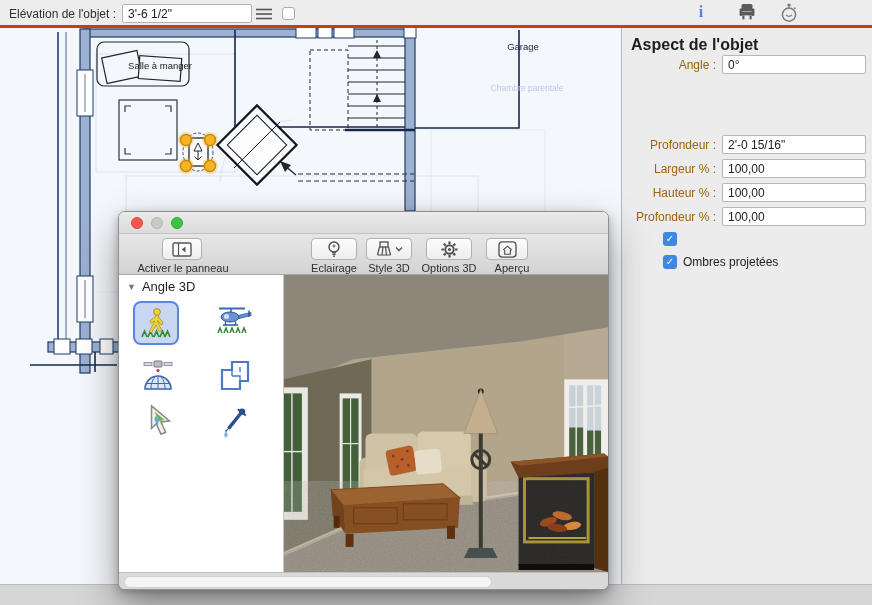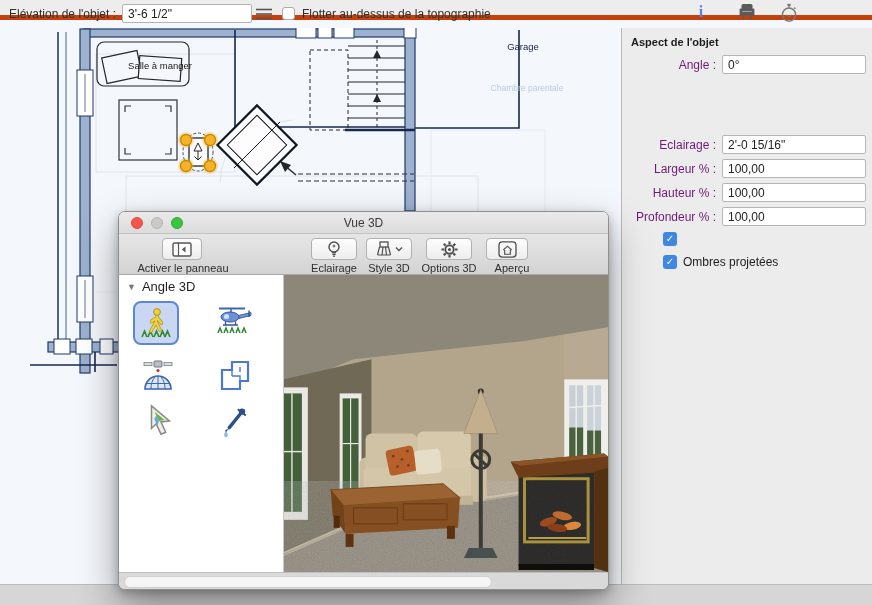--- a/index.html
+++ b/index.html
@@ -1,42 +1,42 @@
 <!DOCTYPE html>
 <html><head>
 <meta charset="utf-8">
 <style>
   html,body{margin:0;padding:0;}
   body{font-family:"Liberation Sans","DejaVu Sans",sans-serif;background:#d5d5d5;}
   #stage{position:relative;width:872px;height:605px;background:#f4f7fb;overflow:hidden;font-size:12px;color:#222;}
 
   
-  .topbar{position:absolute;left:0;top:0;width:872px;height:20px;background:#ededed;border-bottom:5px solid #c2410c;box-sizing:border-box;}
+  .topbar{position:absolute;left:0;top:0;width:872px;height:28px;background:#ededed;border-bottom:3px solid #c2410c;box-sizing:border-box;}
   .topbar .lbl{position:absolute;top:7px;font-size:12px;color:#303030;white-space:nowrap;}
   #elev-label{left:9px;}
   #elev-input{position:absolute;left:122px;top:4px;width:118px;height:17px;border:1px solid #b2b2b2;border-radius:2px;background:#fff;font-size:12px;padding:0 5px;color:#222;font-family:inherit;}
   #menu-icon{position:absolute;left:256px;top:8px;}
   .checkbox{width:13px;height:13px;background:#fff;border:1px solid #ababab;border-radius:3px;box-sizing:border-box;}
   #float-cb{position:absolute;left:282px;top:7px;}
   #float-label{left:302px;}
   .tabs{position:absolute;left:622px;top:0;width:250px;height:28px;}
   .tab{position:absolute;top:3px;width:26px;height:22px;text-align:center;cursor:default;}
   .tab-info{left:66px;color:#5b82e3;font-weight:bold;font-size:16px;font-family:"Liberation Serif","DejaVu Serif",serif;}
   .tab-chair{left:112px;}
   .tab-timer{left:154px;}
 
   
   .canvas{position:absolute;left:0;top:28px;width:622px;height:556px;background:#f4f7fb;}
   .vdivider{position:absolute;left:621px;top:28px;width:1px;height:556px;background:#b9b9b9;}
 
   
   .sidebar{position:absolute;left:622px;top:28px;width:250px;height:556px;background:#ececec;}
-  .insp-title{position:absolute;left:9px;top:8px;font-weight:bold;font-size:11px;color:#1d1d1d;}
+  .insp-title{position:absolute;left:9px;top:8px;font-weight:bold;font-size:16px;color:#1d1d1d;}
   .frow{position:absolute;left:0;width:250px;height:19px;}
-  .frow .flabel{position:absolute;left:0;top:3px;width:94px;text-align:right;font-size:12px;color:#701a75;white-space:nowrap;}
+  .frow .flabel{position:absolute;left:0;top:3px;width:94px;text-align:right;font-size:12px;color:#a16207;white-space:nowrap;}
   .frow input{position:absolute;left:100px;top:0;width:132px;height:17px;border:1px solid #b6b6b6;border-radius:2px;background:#fff;font-size:12px;padding:0 5px;color:#222;font-family:inherit;}
   .cbrow{position:absolute;left:41px;height:16px;display:flex;align-items:center;gap:6px;}
   .cb-on{width:14px;height:14px;border-radius:3px;background:#3f87e0;color:#fff;font-size:10px;line-height:14px;text-align:center;font-weight:bold;flex:0 0 auto;}
   .cbrow .cblabel{font-size:12px;color:#222;white-space:nowrap;}
 
   
   .bottomstrip{position:absolute;left:0;top:584px;width:872px;height:21px;background:#d6d6d6;border-top:1px solid #bdbdbd;box-sizing:border-box;z-index:4;}
 
   
   .win3d{position:absolute;left:118px;top:211px;width:491px;height:379px;border:1px solid #8f8f8f;border-radius:7px;overflow:hidden;background:#fff;box-shadow:0 18px 40px rgba(0,0,0,.38),0 3px 10px rgba(0,0,0,.25);z-index:10;box-sizing:border-box;}
@@ -69,21 +69,20 @@
     <span class="lbl" id="elev-label">Elévation de l'objet :</span>
     <input id="elev-input" value="3'-6 1/2&quot;" style="">
     <svg id="menu-icon" width="16" height="12" viewBox="0 0 16 12">
       <g stroke="#555" stroke-width="1.6">
           <line x1="0" y1="1.5" x2="16" y2="1.5"></line>
           <line x1="0" y1="6" x2="16" y2="6"></line>
           <line x1="0" y1="10.5" x2="16" y2="10.5"></line>
         </g>
     </svg>
     <span class="checkbox" id="float-cb"></span>
-    <span class="lbl" id="float-label">Flotter au-dessus de la topographie</span>
 
     <div class="tabs">
       <div class="tab tab-info">i</div>
       <div class="tab tab-chair">
         <svg width="18" height="17" viewBox="0 0 18 17">
           <g fill="#5a5a5a">
             <path d="M5,1 h8 q1.5,0 1.5,1.5 V8.5 H3.5 V2.5 Q3.5,1 5,1 z"></path>
             <rect x="1.6" y="5.5" width="2.6" height="7.5" rx="1"></rect>
             <rect x="13.8" y="5.5" width="2.6" height="7.5" rx="1"></rect>
             <rect x="3.5" y="9" width="11" height="3.4"></rect>
@@ -229,21 +228,21 @@
   </div>
 
   <div class="sidebar">
     <div class="insp-title">Aspect de l'objet</div>
 
     <div class="frow" style="top:27px">
       <span class="flabel">Angle :</span>
       <input value="0°" style="">
     </div>
     <div class="frow" style="top:107px">
-      <span class="flabel">Eclairage :</span>
+      <span class="flabel">Profondeur :</span>
       <input value="2'-0 15/16&quot;" style="">
     </div>
     <div class="frow" style="top:131px">
       <span class="flabel">Largeur % :</span>
       <input value="100,00" style="">
     </div>
     <div class="frow" style="top:155px">
       <span class="flabel">Hauteur % :</span>
       <input value="100,00" style="">
     </div>
@@ -262,21 +261,20 @@
   </div>
 
   <div class="vdivider"></div>
   <div class="bottomstrip"></div>
 
   <div class="win3d">
     <div class="win-titlebar">
       <span class="tlight tl-red"></span>
       <span class="tlight tl-gray"></span>
       <span class="tlight tl-green"></span>
-      <div class="win-title">Vue 3D</div>
     </div>
 
     <div class="win-toolbar">
       <div class="tbtn" style="left:43px;width:40px">
         <svg width="20" height="15" viewBox="0 0 20 15">
           <rect x="1" y="1" width="18" height="13" rx="1.5" fill="#fdfdfd" stroke="#555" stroke-width="1.4"></rect>
           <line x1="6.5" y1="1" x2="6.5" y2="14" stroke="#555" stroke-width="1.2"></line>
           <polygon points="13.5,4.5 9.8,7.5 13.5,10.5" fill="#555"></polygon>
         </svg>
       </div>

